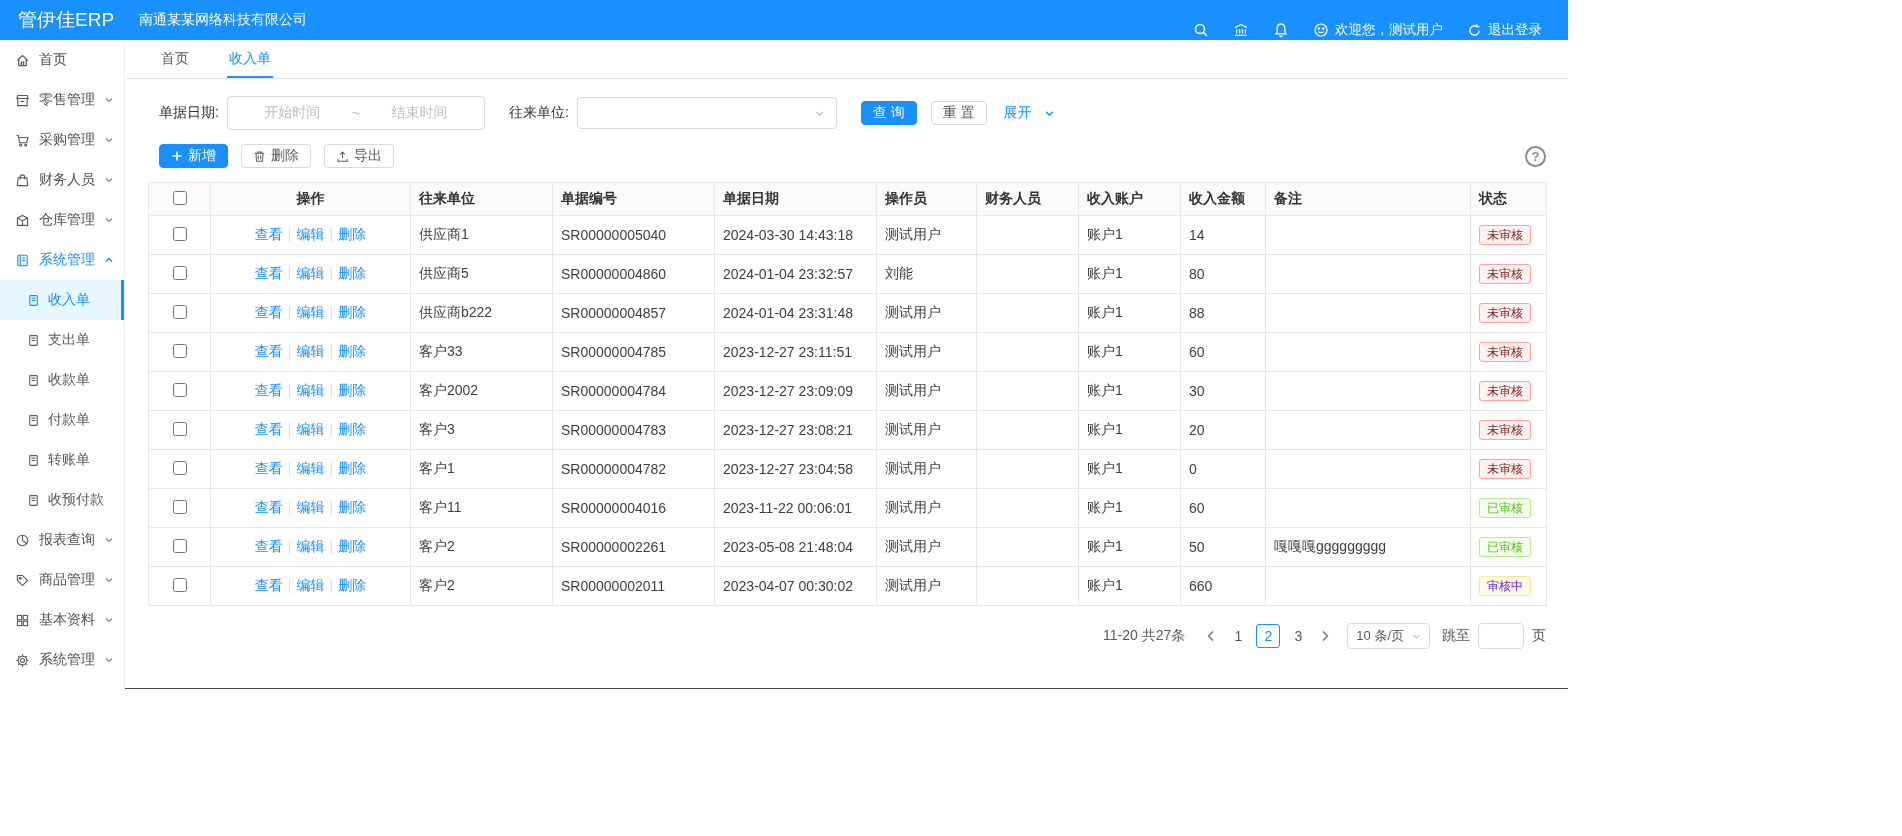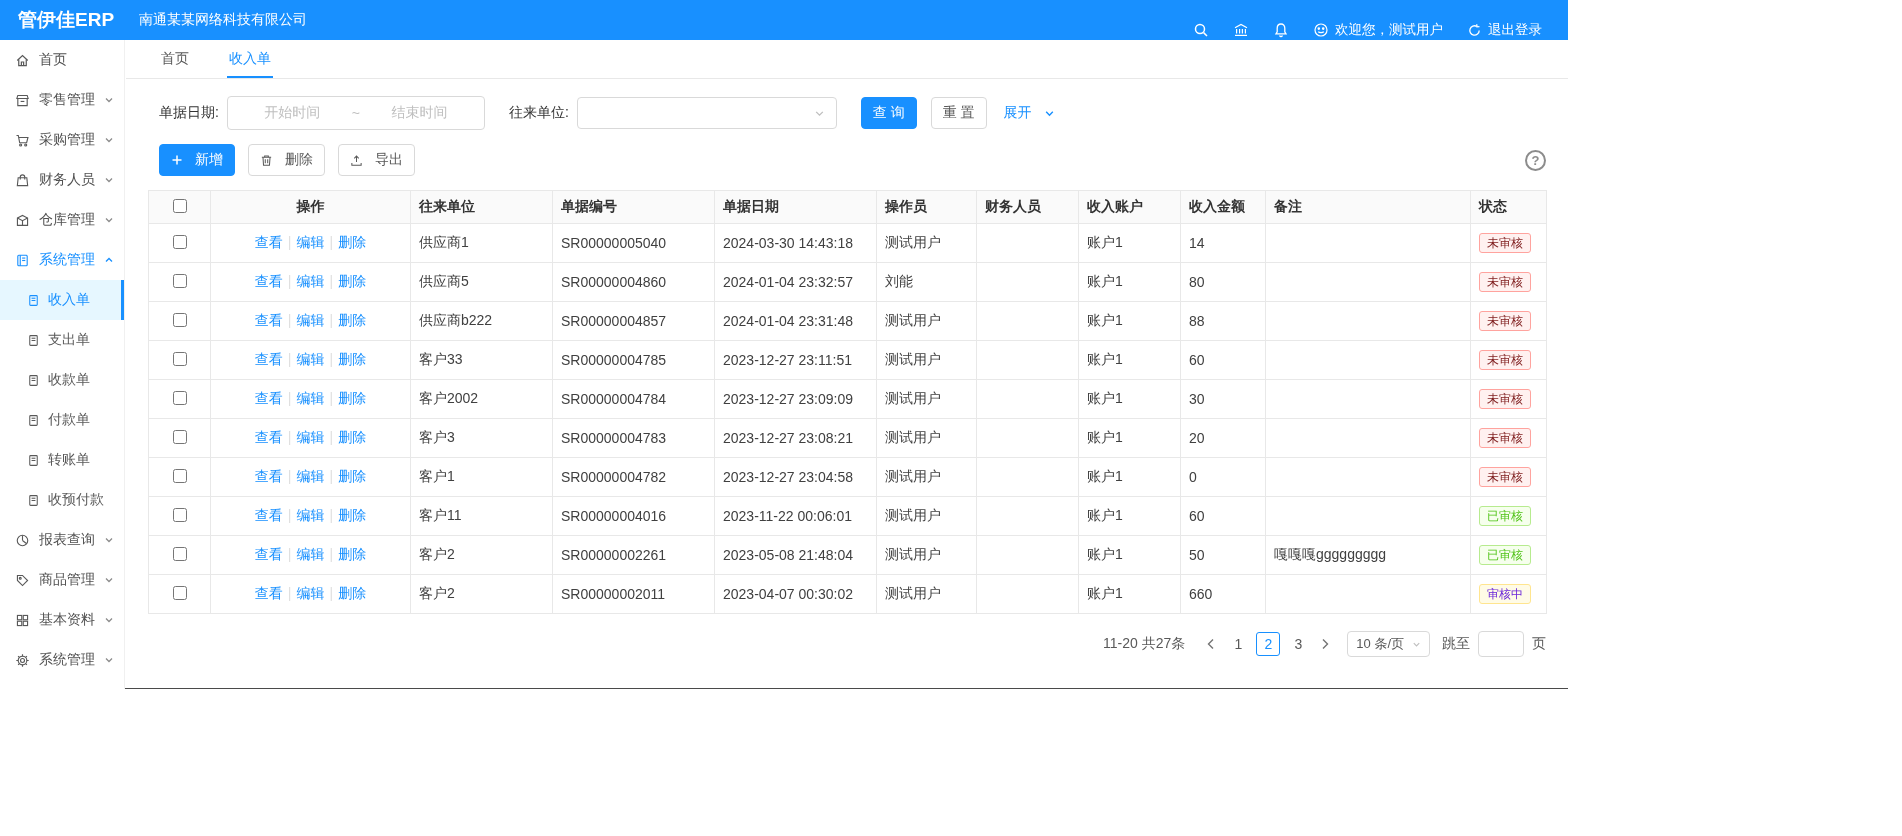--- a/index.html
+++ b/index.html
@@ -6,21 +6,21 @@
   html,body { background:#fff; }
   body {
     width:1902px; height:836px; position:relative;
     font-family:"Liberation Sans","DejaVu Sans",sans-serif;
     font-size:14px; color:#404040;
   }
   .app { position:absolute; top:0; left:0; width:1568px; height:689px; background:#fff; border-bottom:1px solid #4a4a4a; }
 
   
   .topbar { position:absolute; top:0; left:0; width:100%; height:40px; background:#1890ff; display:flex; align-items:center; color:#fff; }
-  .logo { flex:0 0 125px; padding-left:18px; font-size:19px; font-weight:bold; white-space:nowrap; }
+  .logo { flex:0 0 125px; padding-left:18px; font-size:19px; font-weight:normal; white-space:nowrap; }
   .company { font-size:14px; margin-left:14px; white-space:nowrap; }
   .topbar-right { margin-left:auto; display:flex; align-items:center; padding-right:26px;margin-top:20px; }
   .hicon { margin-left:24px; display:flex; align-items:center; cursor:pointer; }
   .hgroup { margin-left:24px; display:flex; align-items:center; gap:6px; cursor:pointer; font-size:13.5px; white-space:nowrap; }
 
   
   .sidebar { position:absolute; top:40px; left:0; width:125px; height:649px; background:#fff; border-right:1px solid #f0f0f0; overflow:hidden; }
   .side-item { height:40px; display:flex; align-items:center; padding:0 10px 0 15px; color:#515151; cursor:pointer; }
   .side-item .slabel { margin-left:9px; white-space:nowrap; }
   .side-item .chev { margin-left:auto; color:#8c8c8c; display:flex; }
@@ -41,28 +41,28 @@
   .filters { display:flex; align-items:center; padding:0 33px; margin-top:17px; }
   .f-group { display:flex; align-items:center; margin-right:24px; }
   .f-label { margin-right:8px; color:#333; white-space:nowrap; }
   .f-input { width:252px; height:32px; border:1px solid #d9d9d9; border-radius:4px; padding:0 11px; font-size:14px; color:#333; outline:none; font-family:inherit; }
   .f-input::placeholder { color:#bfbfbf; }
   .range { width:258px; height:34px; border:1px solid #d9d9d9; border-radius:4px; display:flex; align-items:center; padding:0 11px; color:#bfbfbf; cursor:text; }
   .range .ph { flex:1; text-align:center; white-space:nowrap; }
   .range .tilde { padding:0 6px; }
   .select { width:260px; height:32px; border:1px solid #d9d9d9; border-radius:4px; display:flex; align-items:center; padding:0 11px; cursor:pointer; }
   .select .chev { margin-left:auto; color:#bfbfbf; display:flex; }
-  .btn { height:32px; border-radius:4px; font-size:14px; display:inline-flex; align-items:center; justify-content:center; cursor:pointer; border:1px solid #d9d9d9; background:#fff; color:#595959; padding:0 11px; white-space:nowrap; }
+  .btn { height:24px; border-radius:4px; font-size:14px; display:inline-flex; align-items:center; justify-content:center; cursor:pointer; border:1px solid #d9d9d9; background:#fff; color:#595959; padding:0 11px; white-space:nowrap; }
   .btn.primary { background:#1890ff; border-color:#1890ff; color:#fff; }
   .btn + .btn { margin-left:14px; }
   .expand-link { color:#1890ff; margin-left:17px; display:flex; align-items:center; gap:12px; cursor:pointer; white-space:nowrap; }
 
   
   .toolbar { display:flex; align-items:center; padding:0 22px 0 33px; margin-top:14px; }
-  .toolbar .btn { margin:0 13px 0 0; gap:12px; padding:0 11px; }
+  .toolbar .btn { margin:0 13px 0 0; gap:5px; padding:0 11px; }
   .help { margin-left:auto; width:21px; height:21px; border:2px solid #8c8c8c; border-radius:50%; color:#8c8c8c; font-size:13px; font-weight:bold; display:flex; align-items:center; justify-content:center; cursor:pointer; }
 
   
   .table-wrap { margin:14px 22px 0; }
   table { width:1398px; border-collapse:collapse; table-layout:fixed; }
   th, td { border:1px solid #e8e8e8; padding:5px 8px; text-align:left; white-space:nowrap; overflow:hidden; }
   th { background:#fafafa; height:33px; color:#333; font-weight:bold; font-size:14px; }
   td { height:39px; color:#404040; }
   .c-check { text-align:center; }
   .c-op { text-align:center; }

